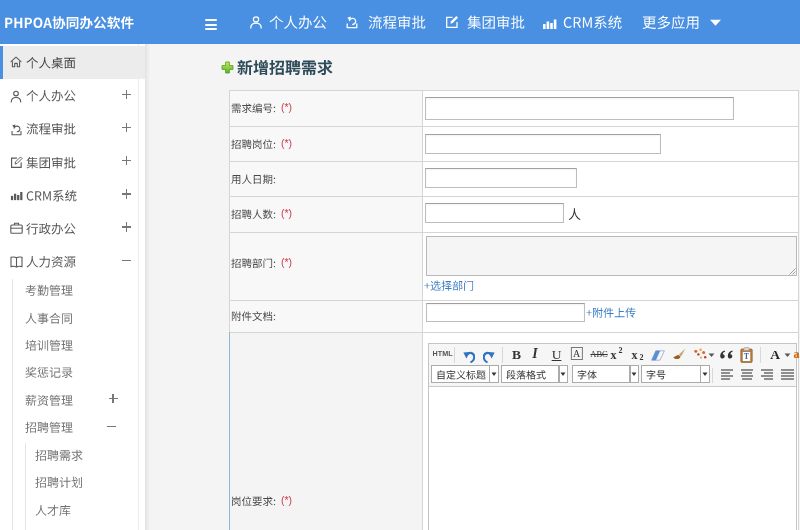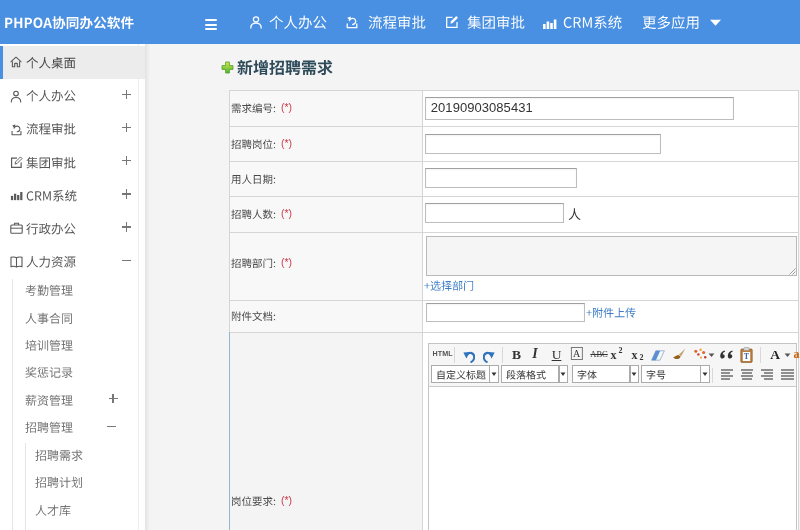--- a/index.html
+++ b/index.html
@@ -196,21 +196,20 @@
       </svg></div>
 <div style="position:absolute;left:281.0px;top:255.3px;font-family:'Liberation Sans',serif;font-size:10.5px;font-weight:normal;color:#cc3b4a;letter-spacing:0px;line-height:15px;white-space:nowrap;">(*)</div>
 <div style="position:absolute;left:230.8px;top:307.6px;line-height:0"><svg width="46" height="15.3" viewBox="0 -12.2 46 15.3">
         <path fill="#4a4a4a" d="M6 -4.3C6.4 -3.6 6.9 -2.6 7.1 -1.9L7.7 -2.2C7.5 -2.9 7.1 -3.9 6.6 -4.6ZM8.4 -8.7V-6.4H5.8V-5.7H8.4V-0.2C8.4 0 8.4 0 8.2 0.1C8 0.1 7.5 0.1 7 0C7.1 0.3 7.2 0.6 7.2 0.8C8 0.8 8.5 0.8 8.8 0.7C9.1 0.5 9.2 0.3 9.2 -0.2V-5.7H10.1V-6.4H9.2V-8.7ZM5.4 -8.8C5 -7.3 4.2 -5.8 3.3 -4.8C3.5 -4.6 3.7 -4.3 3.8 -4.1C4.1 -4.5 4.3 -4.8 4.6 -5.2V0.8H5.3V-6.5C5.6 -7.2 5.9 -7.9 6.1 -8.6ZM0.9 -8.4V0.8H1.6V-7.7H2.9C2.7 -6.9 2.4 -6 2.1 -5.2C2.8 -4.3 3 -3.6 3 -3C3 -2.6 2.9 -2.3 2.8 -2.2C2.7 -2.2 2.6 -2.1 2.4 -2.1C2.3 -2.1 2.1 -2.1 1.9 -2.1C2 -1.9 2.1 -1.6 2.1 -1.4C2.3 -1.4 2.5 -1.4 2.7 -1.4C2.9 -1.5 3.1 -1.5 3.3 -1.6C3.5 -1.8 3.7 -2.3 3.7 -2.9C3.7 -3.6 3.5 -4.4 2.8 -5.3C3.1 -6.1 3.5 -7.2 3.8 -8.1L3.3 -8.4L3.1 -8.4ZM13.8 -3.6V-2.8H16.8V0.8H17.6V-2.8H20.5V-3.6H17.6V-5.9H20V-6.7H17.6V-8.7H16.8V-6.7H15.4C15.6 -7.1 15.7 -7.6 15.8 -8.1L15 -8.3C14.8 -6.9 14.4 -5.6 13.7 -4.7C13.9 -4.6 14.3 -4.4 14.4 -4.3C14.7 -4.7 15 -5.3 15.2 -5.9H16.8V-3.6ZM13.3 -8.8C12.7 -7.2 11.8 -5.6 10.8 -4.6C11 -4.4 11.2 -4 11.3 -3.8C11.6 -4.2 11.9 -4.6 12.3 -5V0.8H13V-6.3C13.4 -7 13.8 -7.8 14.1 -8.6ZM25.4 -8.6C25.8 -8.1 26.1 -7.4 26.2 -7L27.1 -7.3C26.9 -7.7 26.6 -8.4 26.3 -8.9ZM21.5 -7V-6.2H23.2C23.8 -4.6 24.6 -3.2 25.7 -2.1C24.5 -1.1 23.1 -0.4 21.4 0.1C21.5 0.3 21.8 0.6 21.9 0.8C23.6 0.3 25.1 -0.5 26.3 -1.5C27.5 -0.5 28.9 0.3 30.6 0.8C30.7 0.5 31 0.2 31.2 0C29.5 -0.4 28 -1.1 26.9 -2.1C27.9 -3.2 28.7 -4.5 29.4 -6.2H31V-7ZM26.3 -2.7C25.3 -3.7 24.5 -4.9 24 -6.2H28.5C27.9 -4.8 27.2 -3.6 26.3 -2.7ZM40.4 -8.1C40.2 -7.4 39.8 -6.3 39.4 -5.6L40 -5.4C40.4 -6 40.9 -7.1 41.2 -7.9ZM35.7 -7.9C36 -7.1 36.4 -6.1 36.6 -5.5L37.3 -5.7C37.1 -6.4 36.7 -7.4 36.3 -8.1ZM33.5 -8.8V-6.6H32V-5.8H33.4C33.1 -4.4 32.4 -2.7 31.8 -1.8C31.9 -1.7 32.1 -1.3 32.2 -1.1C32.7 -1.8 33.2 -3 33.5 -4.2V0.8H34.3V-4.5C34.6 -3.9 35 -3.3 35.1 -2.9L35.6 -3.5C35.4 -3.8 34.6 -5.1 34.3 -5.4V-5.8H35.6V-6.6H34.3V-8.8ZM35.4 -0.7V0.1H40.3V0.7H41.1V-4.9H38.8V-8.8H38V-4.9H35.6V-4.2H40.3V-2.8H35.7V-2.1H40.3V-0.7ZM43.5 -4.1C43.8 -4.1 44.2 -4.4 44.2 -4.8C44.2 -5.3 43.8 -5.6 43.5 -5.6C43.1 -5.6 42.8 -5.3 42.8 -4.8C42.8 -4.4 43.1 -4.1 43.5 -4.1ZM43.5 0.1C43.8 0.1 44.2 -0.2 44.2 -0.6C44.2 -1 43.8 -1.3 43.5 -1.3C43.1 -1.3 42.8 -1 42.8 -0.6C42.8 -0.2 43.1 0.1 43.5 0.1Z"></path>
       </svg></div>
 <div style="position:absolute;left:230.8px;top:492.6px;line-height:0"><svg width="46" height="15.3" viewBox="0 -12.2 46 15.3">
         <path fill="#4a4a4a" d="M1.2 -8.5V-6.4H9.3V-8.5H8.5V-7.1H5.6V-8.8H4.8V-7.1H2V-8.5ZM1.1 -5.6V0.8H1.9V-4.9H8.7V-0.1C8.7 0 8.6 0.1 8.4 0.1C8.2 0.1 7.5 0.1 6.8 0.1C6.9 0.3 7 0.6 7.1 0.8C8 0.8 8.6 0.8 9 0.7C9.3 0.6 9.4 0.3 9.4 -0.1V-5.6ZM2.5 -3.8C3.3 -3.4 4.1 -2.8 4.9 -2.3C4.1 -1.7 3.2 -1.2 2.3 -0.8C2.4 -0.7 2.7 -0.4 2.8 -0.2C3.7 -0.7 4.7 -1.2 5.5 -1.9C6.2 -1.4 6.9 -0.8 7.3 -0.4L7.9 -1C7.4 -1.4 6.8 -1.9 6 -2.4C6.7 -3 7.2 -3.6 7.7 -4.3L7 -4.5C6.6 -3.9 6 -3.3 5.4 -2.8C4.6 -3.3 3.8 -3.8 3 -4.3ZM14.4 -6.9V-6.1H20.1V-6.9ZM15.1 -5.3C15.4 -3.9 15.7 -1.9 15.8 -0.8L16.6 -1.1C16.5 -2.1 16.1 -4 15.8 -5.5ZM16.5 -8.7C16.7 -8.2 16.9 -7.5 17 -7L17.8 -7.3C17.7 -7.7 17.4 -8.4 17.2 -8.9ZM13.9 -0.4V0.4H20.5V-0.4H18.4C18.7 -1.8 19.2 -3.8 19.5 -5.4L18.6 -5.6C18.4 -4 18 -1.8 17.6 -0.4ZM13.5 -8.8C12.9 -7.2 11.9 -5.6 10.9 -4.6C11 -4.4 11.3 -4 11.4 -3.8C11.7 -4.2 12.1 -4.6 12.4 -5.1V0.8H13.2V-6.3C13.6 -7 14 -7.8 14.2 -8.6ZM28.1 -2.4C27.7 -1.8 27.2 -1.4 26.6 -1C25.8 -1.2 25 -1.3 24.3 -1.5C24.5 -1.8 24.7 -2.1 25 -2.4ZM22.2 -6.8V-4.1H25.1C24.9 -3.8 24.7 -3.4 24.5 -3.1H21.6V-2.4H24.1C23.7 -1.9 23.3 -1.4 23 -1.1C23.8 -0.9 24.7 -0.7 25.5 -0.5C24.5 -0.2 23.2 0 21.6 0.1C21.8 0.3 21.9 0.6 21.9 0.8C23.9 0.7 25.5 0.3 26.7 -0.2C28 0.1 29.2 0.5 30 0.8L30.7 0.2C29.9 -0.1 28.8 -0.4 27.5 -0.7C28.1 -1.2 28.6 -1.7 28.9 -2.4H30.9V-3.1H25.4C25.6 -3.4 25.8 -3.7 25.9 -3.9L25.4 -4.1H30.3V-6.8H27.8V-7.7H30.8V-8.4H21.7V-7.7H24.6V-6.8ZM25.3 -7.7H27V-6.8H25.3ZM23 -6.1H24.6V-4.7H23ZM25.3 -6.1H27V-4.7H25.3ZM27.8 -6.1H29.5V-4.7H27.8ZM32.7 -5.3C33.4 -4.7 34.1 -3.8 34.5 -3.2L35.1 -3.7C34.8 -4.3 34 -5.1 33.3 -5.7ZM32 -0.9 32.4 -0.2C33.5 -0.8 35 -1.7 36.3 -2.5V-0.2C36.3 -0 36.3 0 36.1 0C35.8 0 35.2 0.1 34.4 0C34.6 0.3 34.7 0.6 34.7 0.9C35.7 0.9 36.3 0.8 36.6 0.7C37 0.6 37.1 0.3 37.1 -0.2V-4.4C38 -2.5 39.4 -0.9 41.1 -0C41.2 -0.3 41.5 -0.6 41.7 -0.7C40.5 -1.2 39.5 -2.1 38.7 -3.1C39.4 -3.7 40.3 -4.6 40.9 -5.3L40.2 -5.8C39.8 -5.2 39 -4.3 38.3 -3.7C37.8 -4.5 37.4 -5.3 37.1 -6.2V-6.3H41.4V-7.1H40.1L40.5 -7.6C40.1 -7.9 39.2 -8.4 38.6 -8.8L38.1 -8.3C38.7 -7.9 39.5 -7.4 40 -7.1H37.1V-8.8H36.3V-7.1H32.2V-6.3H36.3V-3.4C34.7 -2.4 33 -1.5 32 -0.9ZM43.5 -4.1C43.8 -4.1 44.2 -4.4 44.2 -4.8C44.2 -5.3 43.8 -5.6 43.5 -5.6C43.1 -5.6 42.8 -5.3 42.8 -4.8C42.8 -4.4 43.1 -4.1 43.5 -4.1ZM43.5 0.1C43.8 0.1 44.2 -0.2 44.2 -0.6C44.2 -1 43.8 -1.3 43.5 -1.3C43.1 -1.3 42.8 -1 42.8 -0.6C42.8 -0.2 43.1 0.1 43.5 0.1Z"></path>
       </svg></div>
 <div style="position:absolute;left:281.0px;top:492.8px;font-family:'Liberation Sans',serif;font-size:10.5px;font-weight:normal;color:#cc3b4a;letter-spacing:0px;line-height:15px;white-space:nowrap;">(*)</div>
 <div style="position:absolute;left:424.5px;top:97px;width:309px;height:22.5px;background:#fff;border:1px solid #bdbdbd;border-top-color:#a0a0a0;box-shadow:inset 0 1px 2px rgba(0,0,0,0.05)"></div>
-<div style="position:absolute;left:430.8px;top:98.0px;font-family:'Liberation Sans',serif;font-size:13px;font-weight:normal;color:#333;letter-spacing:0.05px;line-height:19px;white-space:nowrap;">20190903085431</div>
 <div style="position:absolute;left:425px;top:134px;width:236px;height:19.5px;background:#fff;border:1px solid #bdbdbd;border-top-color:#a0a0a0;box-shadow:inset 0 1px 2px rgba(0,0,0,0.05)"></div>
 <div style="position:absolute;left:425px;top:168px;width:152px;height:20px;background:#fff;border:1px solid #bdbdbd;border-top-color:#a0a0a0;box-shadow:inset 0 1px 2px rgba(0,0,0,0.05)"></div>
 <div style="position:absolute;left:425px;top:203px;width:139px;height:19.5px;background:#fff;border:1px solid #bdbdbd;border-top-color:#a0a0a0;box-shadow:inset 0 1px 2px rgba(0,0,0,0.05)"></div>
 <div style="position:absolute;left:568.0px;top:203.7px;line-height:0"><svg width="15" height="19.0" viewBox="0 -15.1 15 19.0">
         <path fill="#333333" d="M5.9 -10.9C5.9 -8.9 6 -2.5 0.6 0.2C0.9 0.4 1.2 0.7 1.4 1C4.5 -0.7 5.9 -3.6 6.5 -6.2C7.2 -3.8 8.6 -0.6 11.8 0.9C12 0.7 12.3 0.3 12.5 0.1C7.9 -1.9 7.1 -7.4 6.9 -9C7 -9.7 7 -10.4 7 -10.9Z"></path>
       </svg></div>
 <div style="position:absolute;left:425.5px;top:236px;width:371px;height:39.5px;background:#f5f5f5;border:1px solid #b9b9b9"></div>
 <svg class="abs" style="left:789px;top:268px" width="7" height="7" viewBox="0 0 7 7">
 <path d="M6.5 0.5 L0.5 6.5 M6.5 3.5 L3.5 6.5" stroke="#999" stroke-width="0.9" fill="none"></path>
     </svg>

